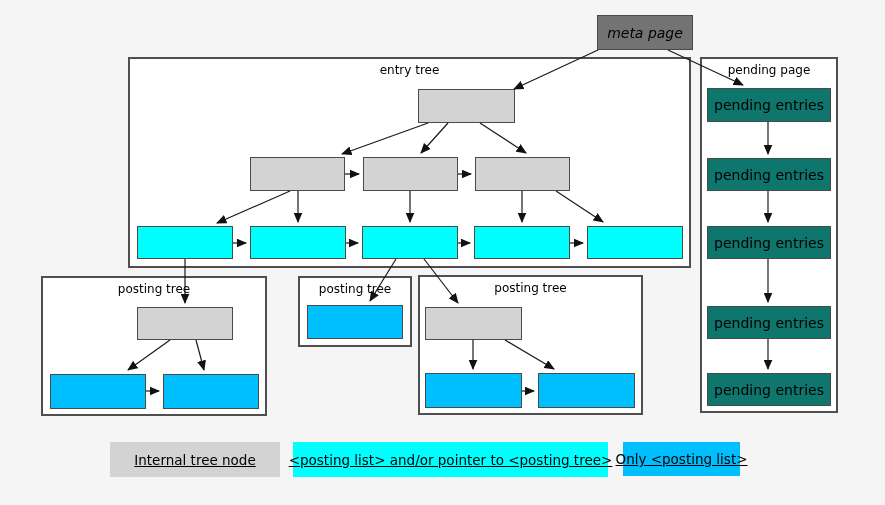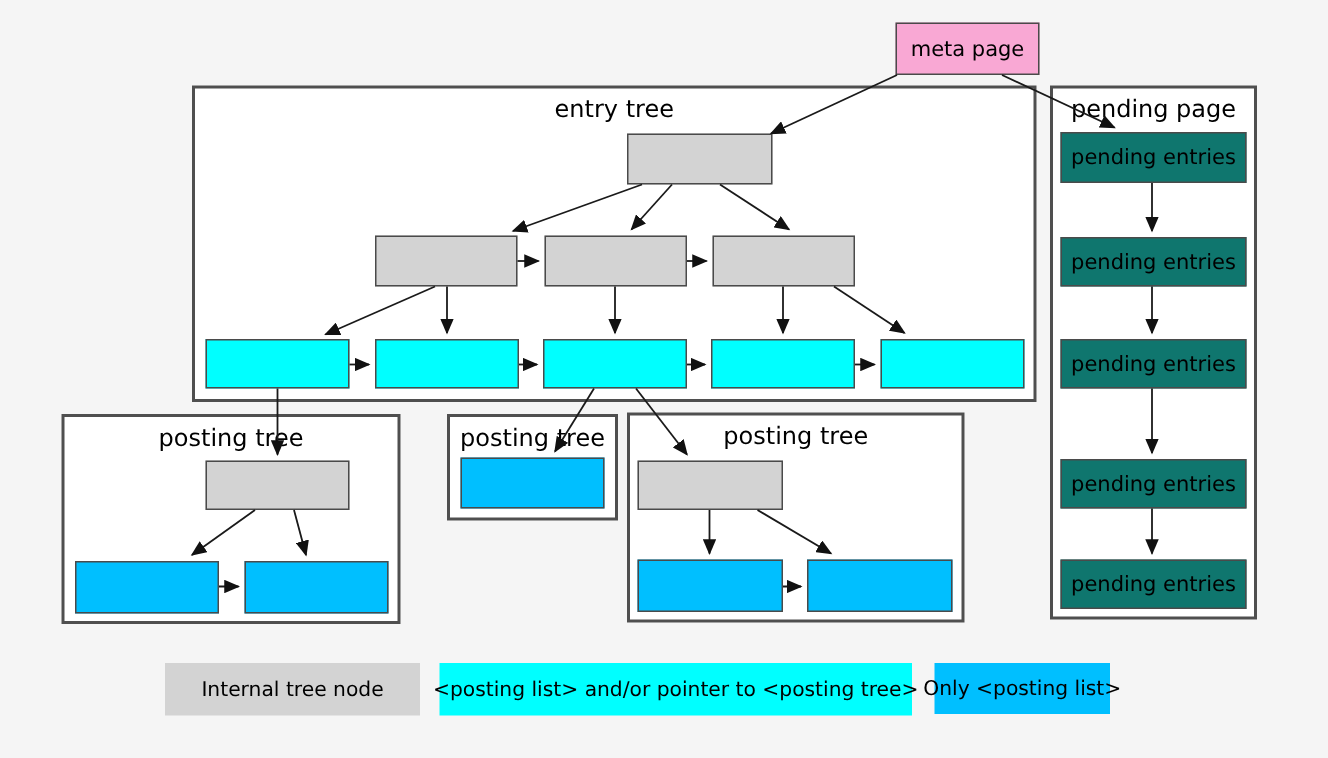--- a/index.html
+++ b/index.html
@@ -17,49 +17,50 @@
   .container{
     position:absolute;
     background:#ffffff;
     border:2px solid #4f4f4f;
     box-sizing:border-box;
   }
   .container-label{
     position:absolute;
     top:4px;left:0;right:0;
     text-align:center;
-    font-size:16px;
+    font-size:12px;
     color:#000;
     white-space:nowrap;
   }
   .node{
     position:absolute;
     border:1.5px solid #4a4a4a;
     box-sizing:border-box;
     display:flex;
     align-items:center;
     justify-content:center;
     font-size:14px;
     color:#000;
     white-space:nowrap;
   }
   .gray{background:#d3d3d3;}
   .cyan{background:#00ffff;}
   .blue{background:#00bfff;}
-  .meta{background:#f9a8d4;}
+  .meta{background:#737373;font-style:italic;}
   .wheat{background:#0f766e;}
   .swatch{
     position:absolute;
     display:flex;
     align-items:center;
     justify-content:center;
     font-size:13.5px;
     color:#000;
     white-space:nowrap;
     border:none;
+    text-decoration:underline;
   }
   svg.edges{
     position:absolute;
     left:0;top:0;
     width:885px;height:505px;
     pointer-events:none;
   }
   svg.edges line{
     stroke:#1a1a1a;
     stroke-width:1.2;

